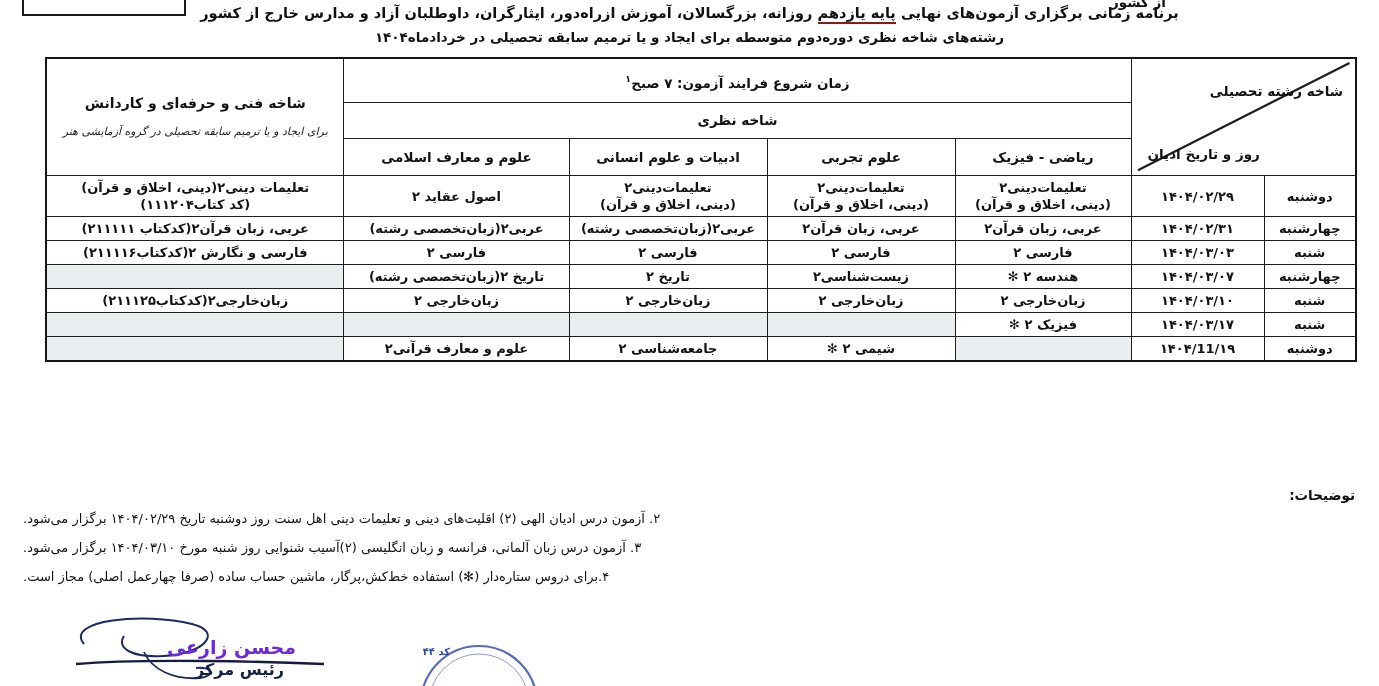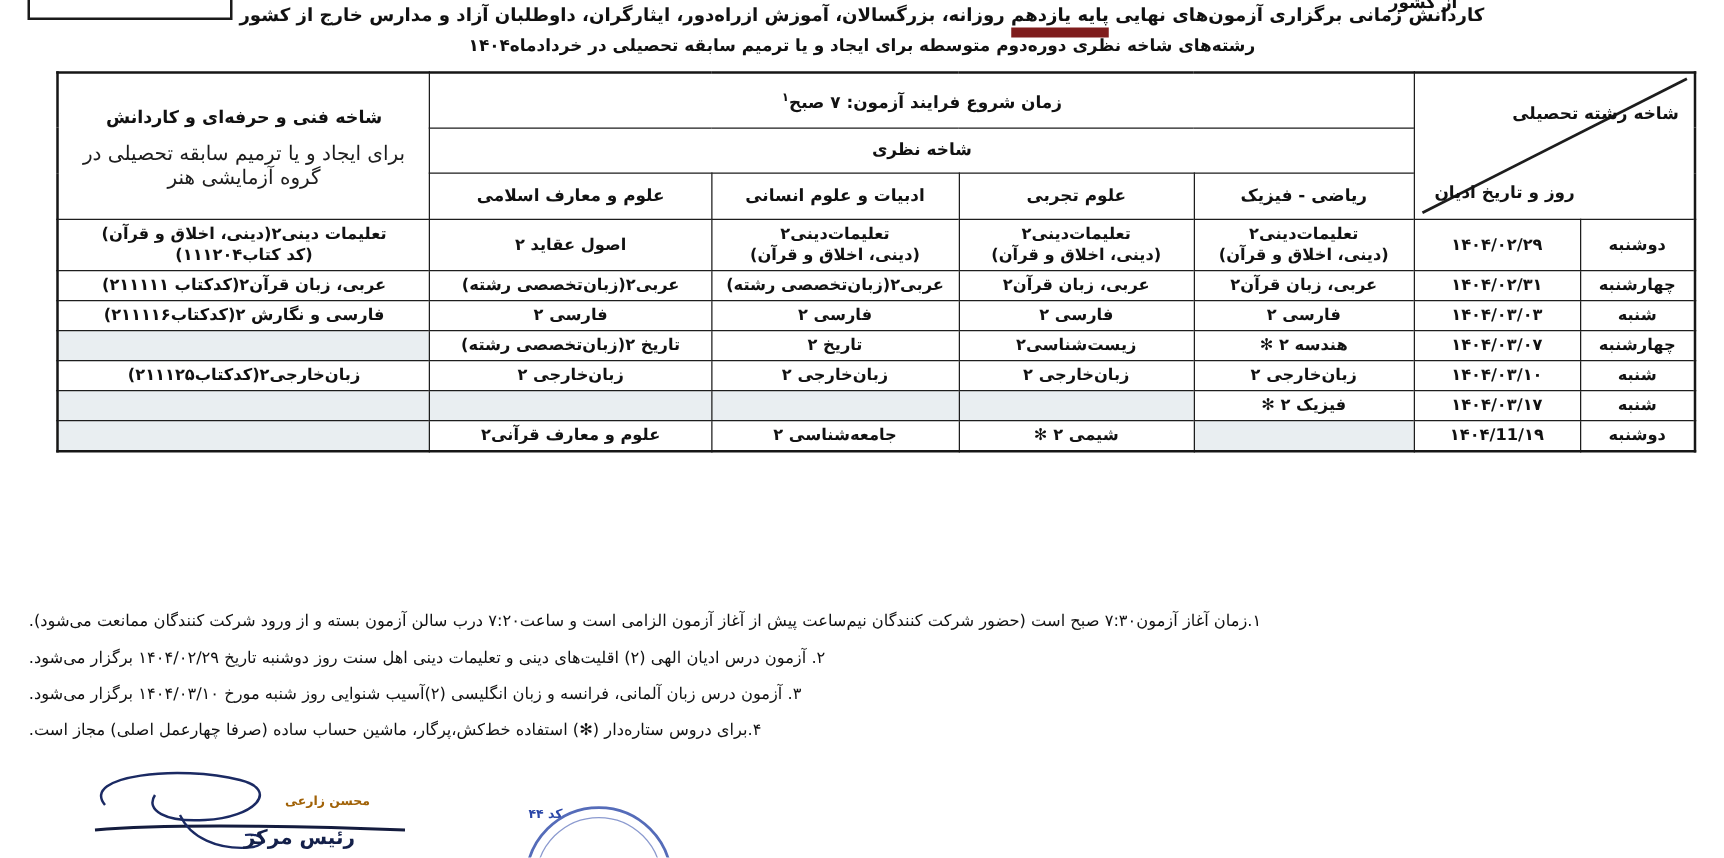--- a/index.html
+++ b/index.html
@@ -33,21 +33,21 @@
   
   .title-wrap{
     position:absolute;top:4px;right:0;width:1379px;
     text-align:center;
   }
   .title1{
     font-size:14.5px;font-weight:bold;line-height:19px;
     padding-right:24px;padding-left:24px;
     white-space:nowrap;
   }
-  .title1 .u{border-bottom:8px solid #7f1d1d;padding-bottom:1px;}
+  .title1 .u{border-bottom:2px solid #7f1d1d;padding-bottom:1px;}
   .title2{
     font-size:13.5px;font-weight:bold;line-height:19px;
     margin-top:5px;white-space:nowrap;
   }
 
   
   .tbl-wrap{
     position:absolute;top:57px;right:22px;
     width:1310px;
   }
@@ -97,22 +97,23 @@
   }
   .corner .lbl-bot{
     position:absolute;bottom:12px;left:16px;
     font-size:13.5px;font-weight:bold;white-space:nowrap;
   }
 
   
   .voc-head{padding:6px 8px !important;margin-top:36px;}
   .voc-head .vh1{font-size:14px;font-weight:bold;line-height:20px;}
   .voc-head .vh2{
-    font-size:16px;font-weight:normal;line-height:19px;margin-top:9px;
+    font-size:11px;font-weight:normal;line-height:19px;margin-top:9px;
     color:#1d1d1d;
+    font-style:italic;
   }
 
   td.empty{background:#e9eef1;}
   td.two-line{line-height:18px;}
 
   
   .notes{
     position:absolute;top:487px;right:22px;width:1340px;
     text-align:right;
   }
@@ -124,21 +125,21 @@
     font-size:13px;line-height:21px;margin-bottom:8px;
     text-align:left;padding-left:6px;white-space:nowrap;
   }
 
   
   .sig{
     position:absolute;bottom:0px;left:auto;right:905px;width:470px;height:70px;
   }
   .sig-name{
     position:absolute;top:20px;right:178px;
-    font-size:10px;font-weight:bold;color:#a16207;
+    font-size:19px;font-weight:bold;color:#6d28d9;
     letter-spacing:-0.3px;white-space:nowrap;
   }
   .sig-role{
     position:absolute;top:44px;right:190px;
     font-size:16px;font-weight:bold;color:#14204a;white-space:nowrap;
   }
   .sig-ink{position:absolute;top:-2px;right:120px;width:330px;height:72px;}
   .stamp{
     position:absolute;top:10px;right:-80px;width:150px;height:120px;
   }
@@ -152,21 +153,21 @@
 
 <div class="page">
 
   <div class="topstrip">
     <div class="corner-box"></div>
     <div class="topstrip-text">از کشور</div>
   </div>
 
   <div class="title-wrap">
     <div class="title1">
-      <span>کاردانش زمانی برگزاری آزمون‌های نهایی</span>
+      <span>برنامه زمانی برگزاری آزمون‌های نهایی</span>
       <span class="u">پایه یازدهم</span>
       <span>روزانه، بزرگسالان، آموزش ازراه‌دور، ایثارگران، داوطلبان آزاد و مدارس خارج از کشور</span>
     </div>
     <div class="title2">رشته‌های شاخه نظری دوره‌دوم متوسطه برای ایجاد و یا ترمیم سابقه تحصیلی در خردادماه۱۴۰۴</div>
   </div>
 
   <div class="tbl-wrap">
     <table class="sched">
       <colgroup>
         <col class="c-day">
@@ -326,21 +327,21 @@
             <td>
               <div>علوم و معارف قرآنی۲</div>
             </td>
             <td class="empty"></td>
           </tr>
         </tbody>
     </table>
   </div>
 
   <div class="notes">
-    <div class="note">۱.زمان آغاز آزمون۷:۳۰ صبح است (حضور شرکت کنندگان نیم‌ساعت پیش از آغاز آزمون الزامی است و ساعت۷:۲۰ درب سالن آزمون بسته و از ورود شرکت کنندگان ممانعت می‌شود).</div>
+    <div class="notes-title">توضیحات:</div>
     <div class="note">۲. آزمون درس ادیان الهی (۲) اقلیت‌های دینی و تعلیمات دینی اهل سنت روز دوشنبه تاریخ ۱۴۰۴/۰۲/۲۹ برگزار می‌شود.</div>
     <div class="note">۳. آزمون درس زبان آلمانی، فرانسه و زبان انگلیسی (۲)آسیب شنوایی روز شنبه مورخ ۱۴۰۴/۰۳/۱۰ برگزار می‌شود.</div>
     <div class="note">۴.برای دروس ستاره‌دار (✻) استفاده خط‌کش،پرگار، ماشین حساب ساده (صرفا چهارعمل اصلی) مجاز است.</div>
   </div>
 
   <div class="sig">
     <svg class="sig-ink" viewBox="0 0 330 72">
       <path d="M60 30 C40 6, 120 -2, 168 10 C200 18, 180 40, 140 42 C108 44, 92 34, 100 22" fill="none" stroke="#1b2a63" stroke-width="2"></path>
       <path d="M52 50 C120 44, 250 48, 300 50" fill="none" stroke="#141c3e" stroke-width="2.4"></path>
       <path d="M120 38 C128 56, 150 66, 176 64 C192 62, 188 52, 172 54" fill="none" stroke="#1b2a63" stroke-width="1.8"></path>

